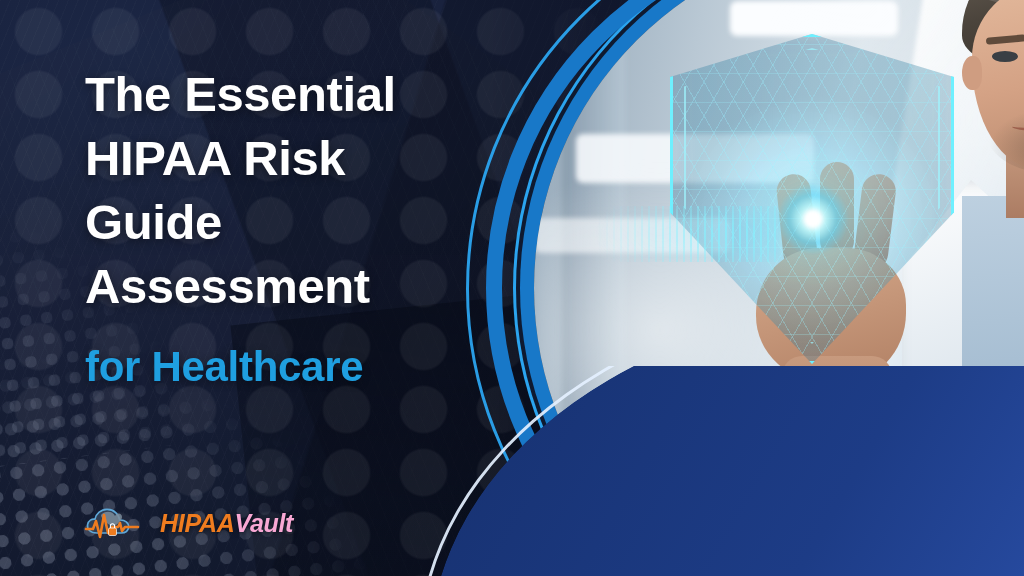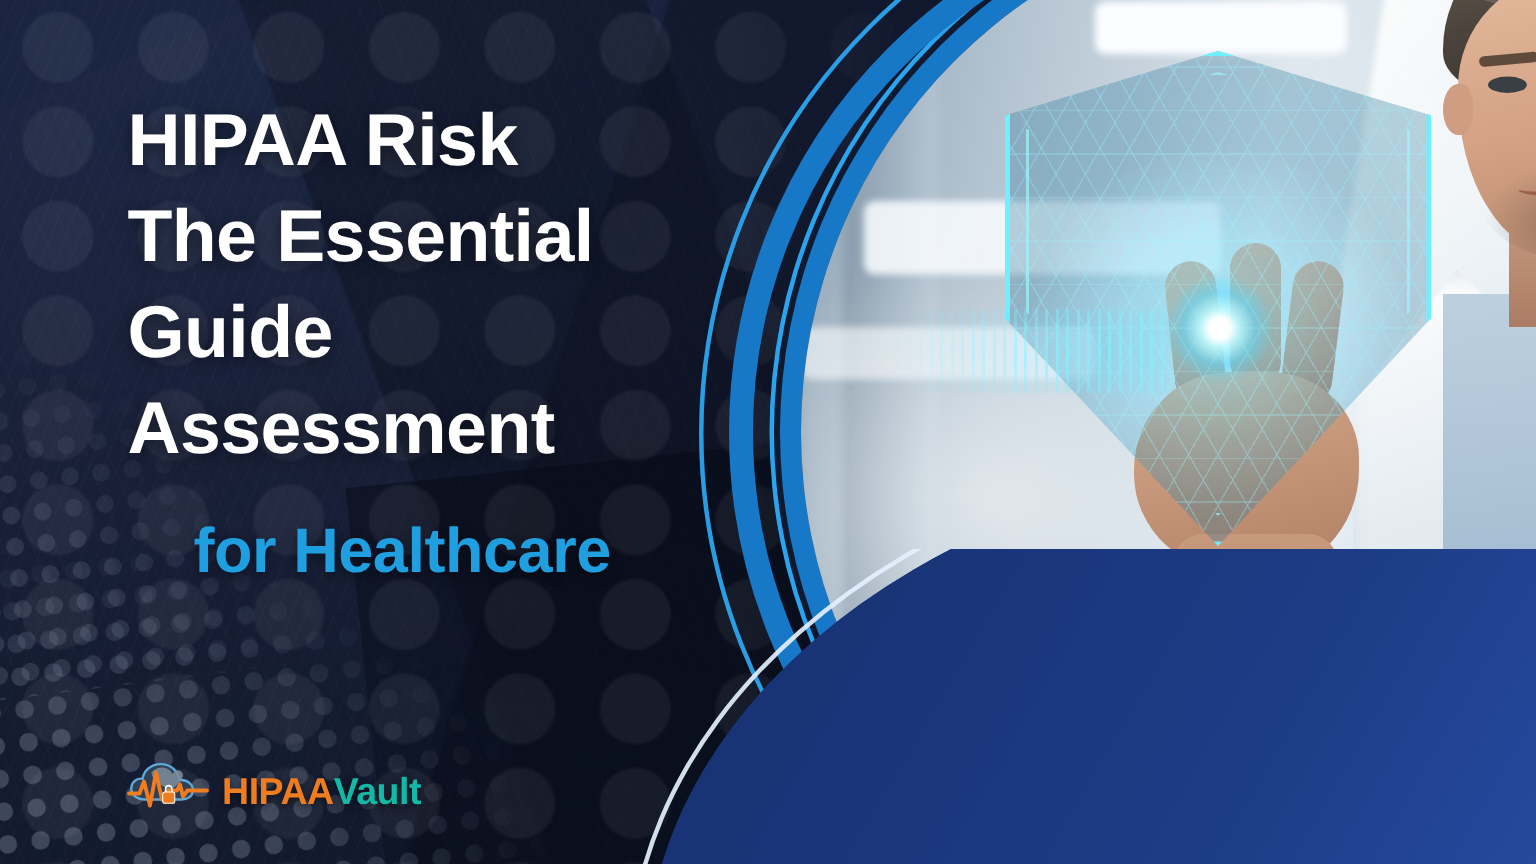--- a/index.html
+++ b/index.html
@@ -315,37 +315,37 @@
     text-shadow:0 2px 10px rgba(0,0,0,.45);
   }
   .subhead{
     margin-top:24px;
     color:#1f9fe0;
     font-size:42px;
     line-height:50px;
     font-weight:700;
     letter-spacing:-.3px;
     text-shadow:0 2px 8px rgba(0,0,0,.4);
-    margin-left:44px;
   }
 
   
   .logo{
     position:absolute; left:84px; top:503px;
-    display:flex; align-items:flex-end; gap:8px;
+    display:flex; align-items:center; gap:20px;
     z-index:9;
+    font-style:italic;
   }
   .logo-mark{ width:56px; height:40px; flex:0 0 auto; }
   .logo-text{
     font-size:25px; font-weight:700; letter-spacing:-.3px;
     display:flex; align-items:baseline;
     text-shadow:0 1px 5px rgba(0,0,0,.55);
   }
   .logo-hipaa{ color:#ef7c1f; }
-  .logo-vault{ color:#14b8a6; }
+  .logo-vault{ color:#f9a8d4; }
 
   
   .vignette{
     position:absolute; inset:0; pointer-events:none;
     background:radial-gradient(140% 110% at 50% 50%, rgba(0,0,0,0) 58%, rgba(0,0,0,.38) 100%);
   }
 </style>
 </head>
 <body>
 
@@ -412,22 +412,22 @@
   <div class="ring-thick"></div>
   <div class="ring-thin"></div>
 
   <div class="swoosh-clip">
     <div class="swoosh"></div>
     <div class="swoosh-stroke"></div>
   </div>
 
   <div class="copy">
     <div class="headline">
+      <div>The Essential</div>
       <div>HIPAA Risk</div>
-      <div>The Essential</div>
       <div>Guide</div>
       <div>Assessment</div>
     </div>
     <div class="subhead">
       <div>for Healthcare</div>
     </div>
   </div>
 
   <div class="logo">
     <svg class="logo-mark" viewBox="0 0 56 40">

